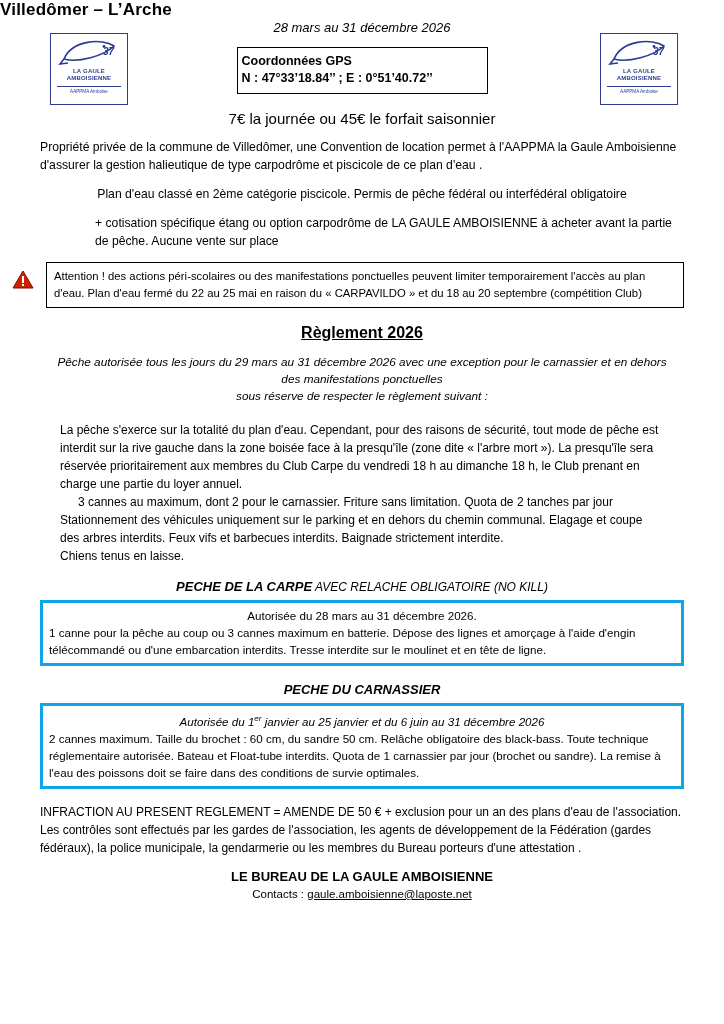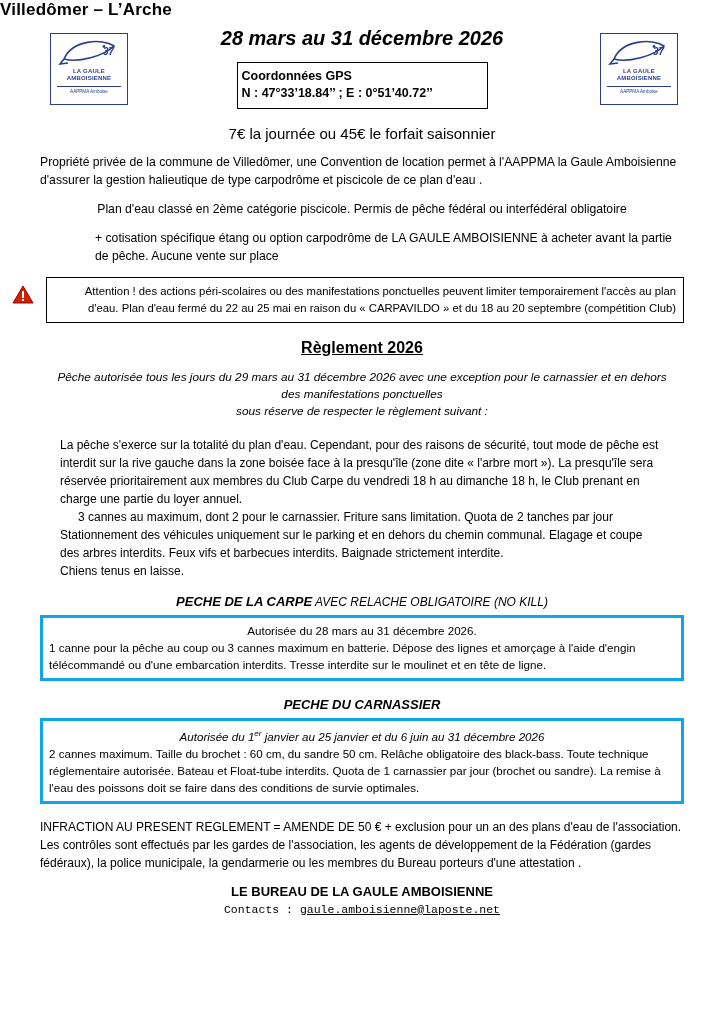--- a/index.html
+++ b/index.html
@@ -75,24 +75,23 @@
 
   
   .title {
     text-align: left;
     font-size: 17px;
     font-weight: bold;
     letter-spacing: .2px;
   }
   .subtitle {
     text-align: center;
-    font-size: 20px;
-    font-weight: bold;
-    font-style: italic;
-    margin-top: 7px;
+    font-size: 13px;
+    font-weight: normal;
+    font-style: italic;
   }
 
   .gps-box {
     width: 251px;
     margin: 12px auto 0 auto;
     border: 1px solid #000;
     font-size: 12.5px;
     padding: 5px 4px 6px 4px;
     line-height: 17px;
     box-sizing: border-box;
@@ -113,21 +112,20 @@
     margin: 11px 40px 0 40px;
     text-align: left;
   }
   .para.center { text-align: center; }
   .para.indent-r { margin-left: 95px; text-align: left; }
 
   
   .warn-row {
     position: relative;
     margin: 12px 40px 0 40px;
-    text-align: right;
   }
   .warn-box {
     border: 1px solid #000;
     margin-left: 6px;
     padding: 5px 7px 6px 7px;
     font-size: 11.3px;
     line-height: 16.5px;
   }
   .warn-icon {
     position: absolute;
@@ -202,21 +200,20 @@
   .bureau {
     text-align: center;
     font-weight: bold;
     font-size: 13px;
     margin-top: 12px;
   }
   .contacts {
     text-align: center;
     font-size: 11.5px;
     margin-top: 4px;
-    font-family: Liberation Mono, monospace;
   }
   .contacts .mail { text-decoration: underline; }
 
   sup { font-size: 8px; vertical-align: super; }
 </style>
 </head>
 <body>
 
 <div class="page">
 

